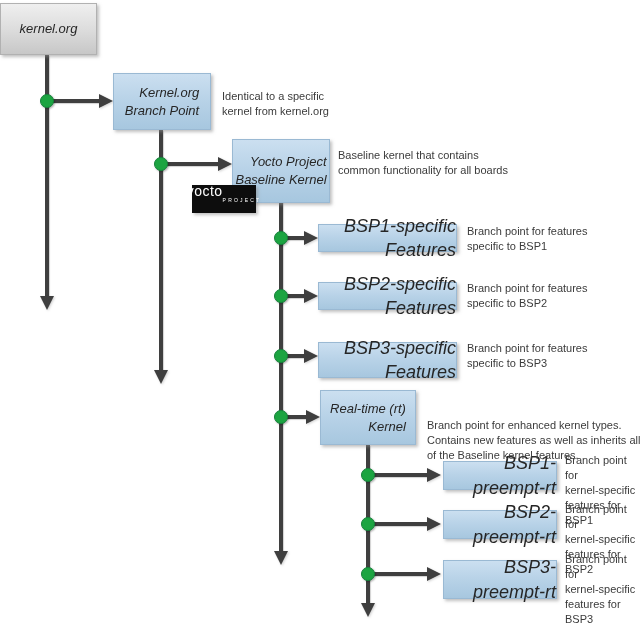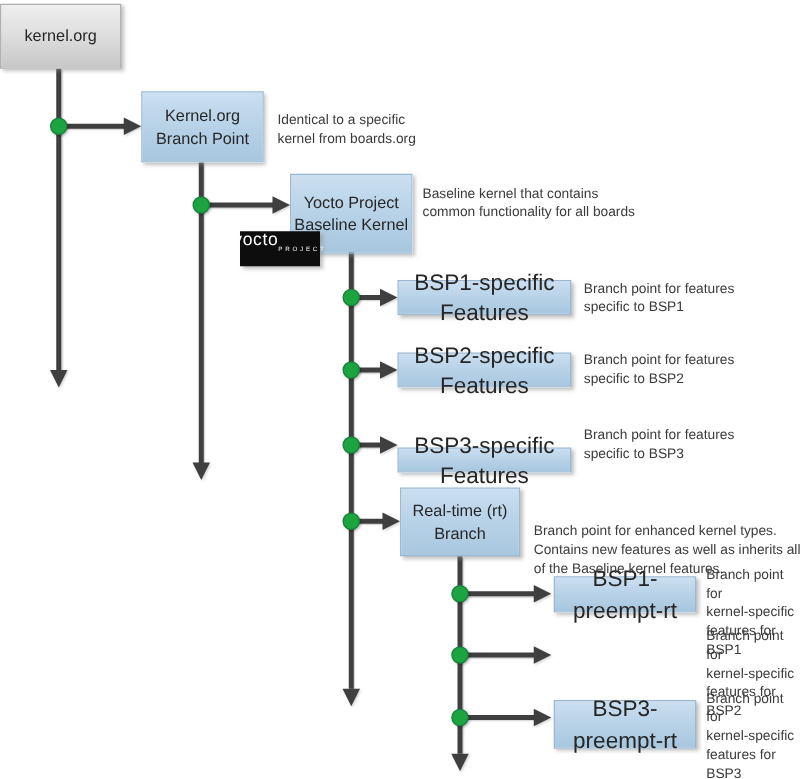--- a/index.html
+++ b/index.html
@@ -26,25 +26,25 @@
     border-left:7px solid transparent;border-right:7px solid transparent;
     border-top:14px solid var(--line);filter:drop-shadow(1px 1px 1px rgba(0,0,0,0.18));}
   .ah-right{position:absolute;width:0;height:0;
     border-top:7px solid transparent;border-bottom:7px solid transparent;
     border-left:14px solid var(--line);filter:drop-shadow(1px 1px 1px rgba(0,0,0,0.18));}
   .dot{position:absolute;width:14px;height:14px;border-radius:50%;
     background:var(--dot-green);border:1px solid #15813a;box-sizing:border-box;
     box-shadow:1px 1px 2px rgba(0,0,0,0.3);}
   
   .node{position:absolute;display:flex;align-items:center;justify-content:center;
-    text-align:center;white-space:pre-line;color:var(--text);
+    text-align:right;white-space:pre-line;color:var(--text);
     background:linear-gradient(180deg,#cbdff0 0%,#b9d3e8 45%,#a7c7df 100%);
     border:1px solid var(--node-border);box-sizing:border-box;
     box-shadow:2px 2px 3px rgba(140,140,140,0.55);
-    font-size:13px;line-height:1.35;}
+    font-size:13px;line-height:1.35;font-style:italic;}
   .node--gray{background:linear-gradient(180deg,#efefef 0%,#dddddd 50%,#c7c7c7 100%);
     border:1px solid var(--gray-border);}
   .node--small{font-size:18px;}
   
   .ann{position:absolute;color:var(--ann-text);font-size:11px;line-height:1.36;
     white-space:pre-line;}
   
   .logo{position:absolute;left:192px;top:185px;width:64px;height:28px;
     background:var(--logo-bg);color:var(--logo-text);display:flex;
     flex-direction:row;align-items:center;justify-content:center;
@@ -113,37 +113,38 @@
   <div class="node" style="left:113px;top:73px;width:98px;height:57px">Kernel.org
 Branch Point</div>
 
   <div class="node" style="left:232px;top:139px;width:98px;height:64px">Yocto Project
 Baseline Kernel</div>
 
   <div class="node node--small" style="left:318px;top:224px;width:139px;height:28px">BSP1-specific Features</div>
 
   <div class="node node--small" style="left:318px;top:282px;width:139px;height:28px">BSP2-specific Features</div>
 
-  <div class="node node--small" style="left:318px;top:358px;width:139px;height:20px">BSP3-specific Features</div>
+  <div class="node node--small" style="left:318px;top:342px;width:139px;height:36px">BSP3-specific Features</div>
 
   <div class="node" style="left:320px;top:390px;width:96px;height:55px">Real-time (rt)
-Branch</div>
+Kernel</div>
 
   <div class="node node--small" style="left:443px;top:461px;width:114px;height:29px">BSP1-preempt-rt</div>
 
+  <div class="node node--small" style="left:443px;top:510px;width:114px;height:29px">BSP2-preempt-rt</div>
 
   <div class="node node--small" style="left:443px;top:560px;width:114px;height:39px">BSP3-preempt-rt</div>
 
   <div class="logo">
     <div class="logo-word"><span>yocto</span> <span class="logo-dot">·</span></div>
     <div class="logo-sub">PROJECT</div>
   </div>
 
   <div class="ann" style="left:222px;top:89px">Identical to a specific
-kernel from boards.org</div>
+kernel from kernel.org</div>
 
   <div class="ann" style="left:338px;top:148px">Baseline kernel that contains
 common functionality for all boards</div>
 
   <div class="ann" style="left:467px;top:224px">Branch point for features
 specific to BSP1</div>
 
   <div class="ann" style="left:467px;top:281px">Branch point for features
 specific to BSP2</div>
 

